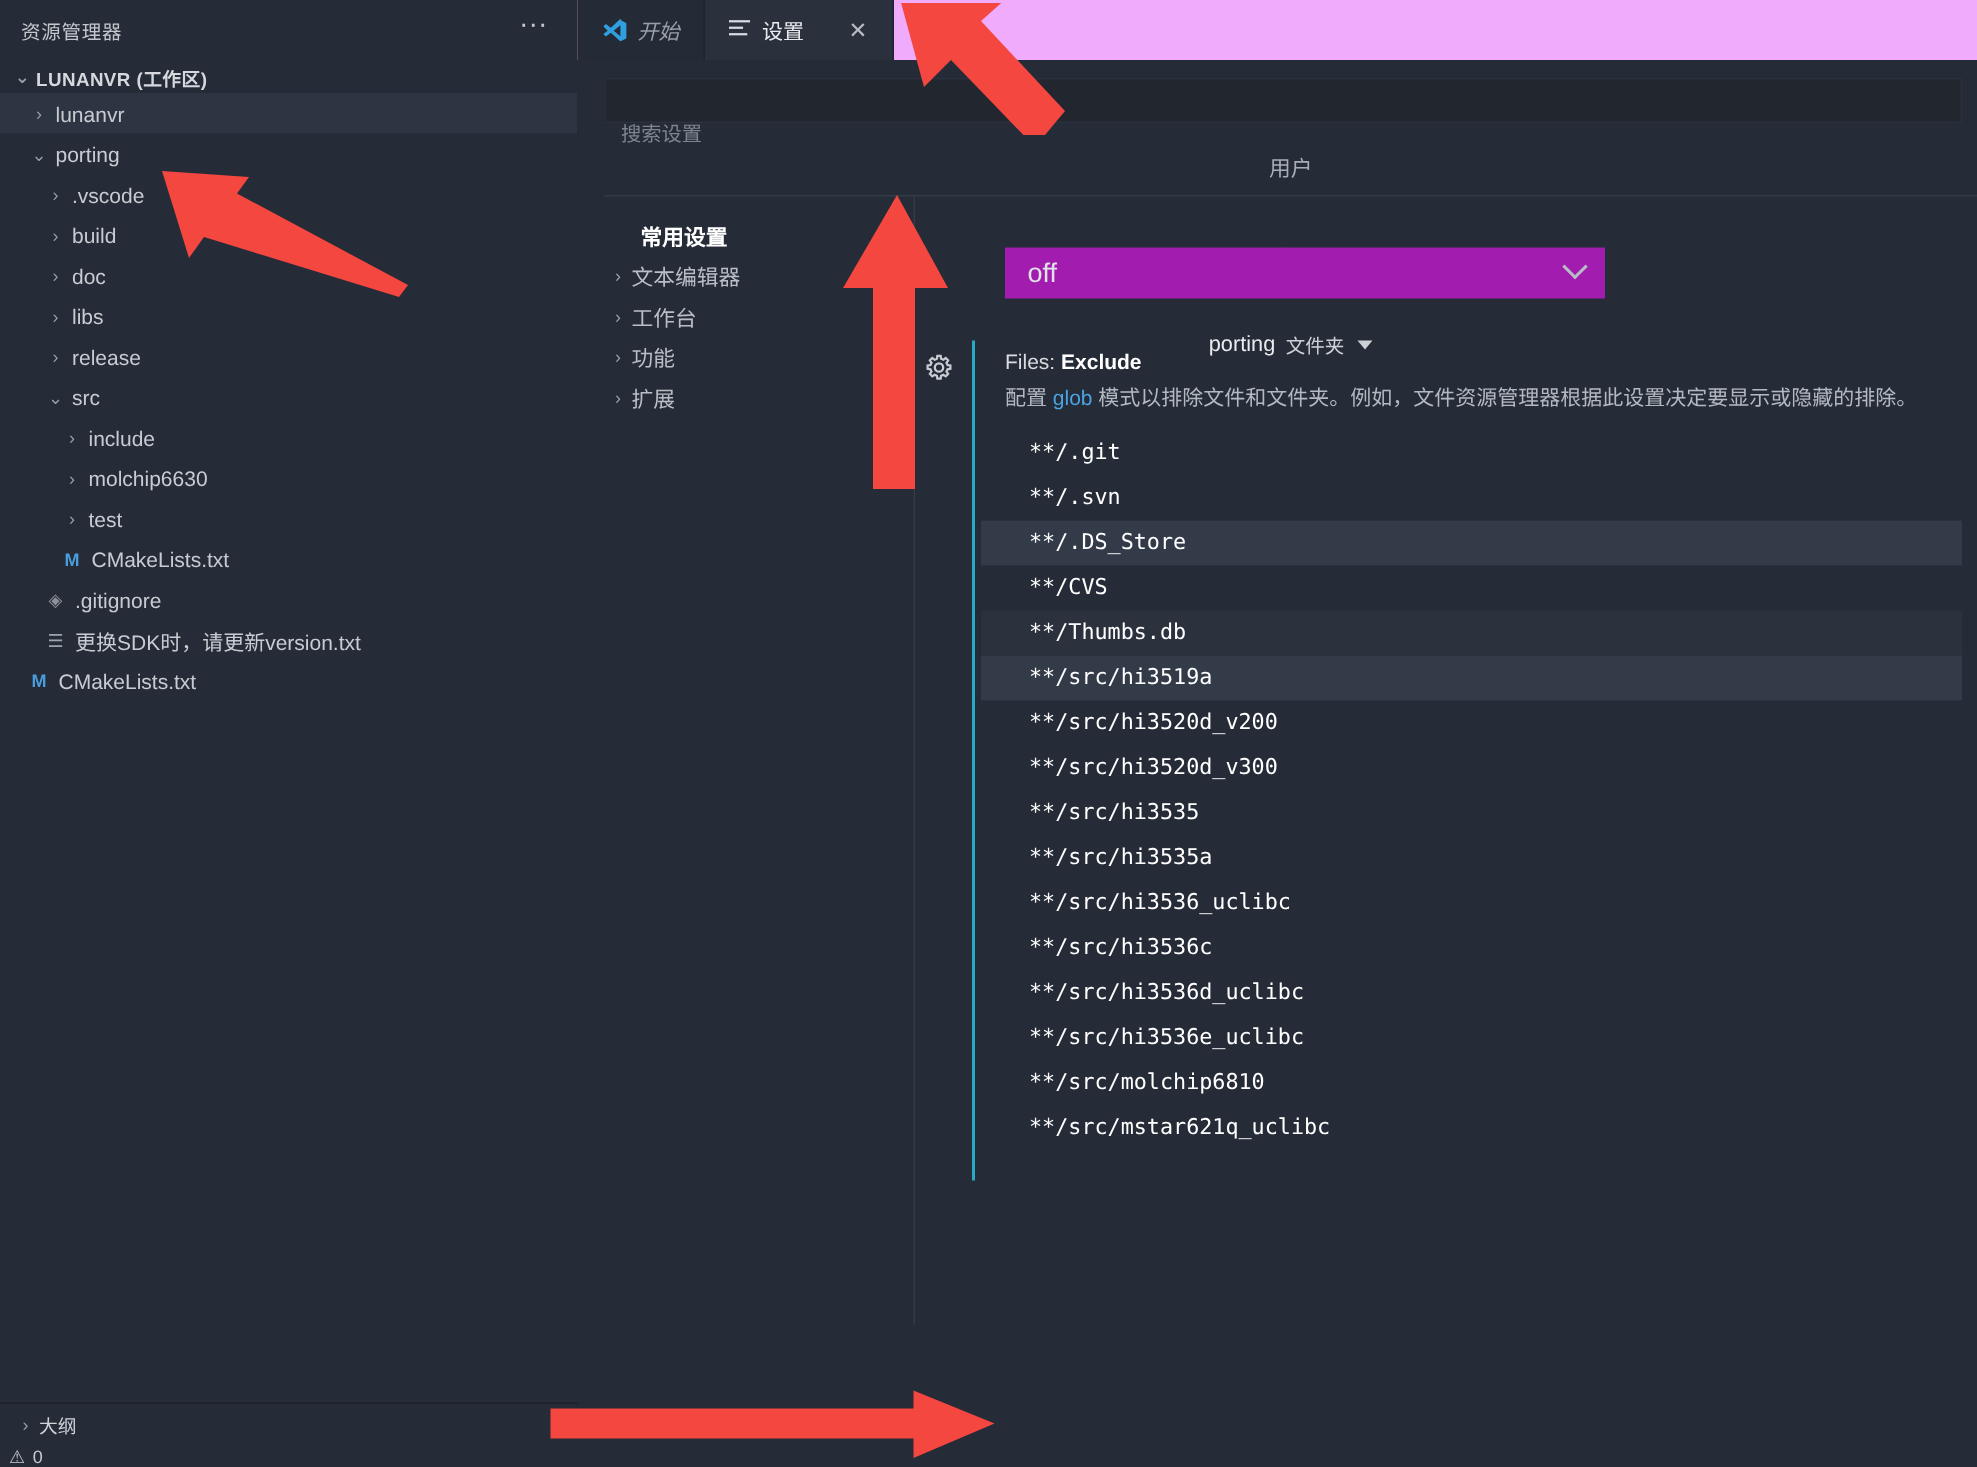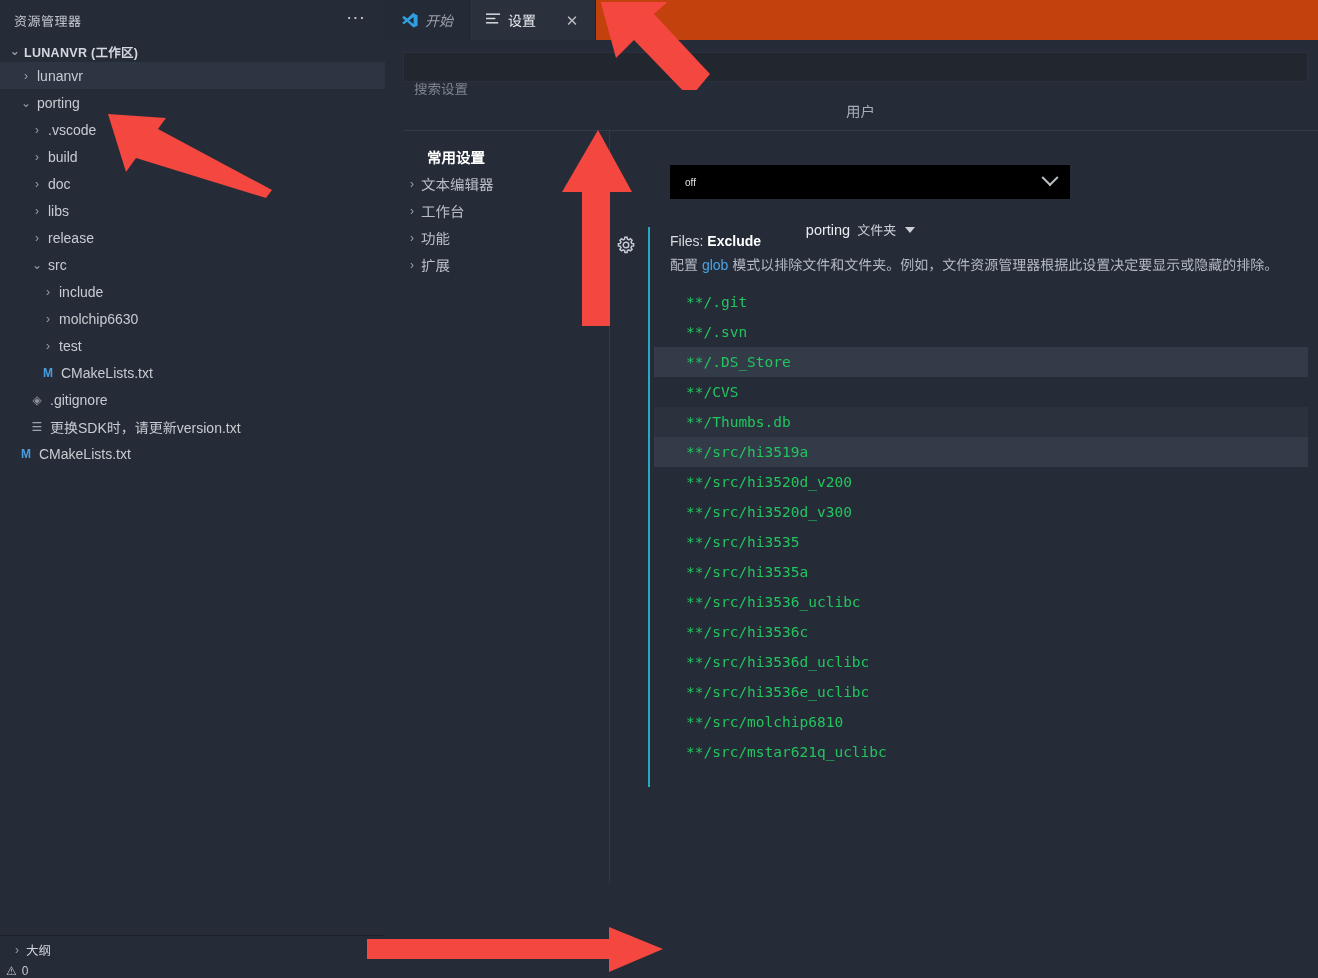--- a/index.html
+++ b/index.html
@@ -23,21 +23,21 @@
     width: 385px; height: 40px; display: flex; align-items: center;
     padding: 0 14px 0 14px; background: #252b37;
   }
   .sb-header-title {
     font-size: 13px; color: #c3c7cd; letter-spacing: .5px; flex: 1;
   }
   .sb-header-dots {
     font-size: 19px; color: #c3c7cd; line-height: 10px;
     padding: 0 6px 6px 6px; cursor: pointer;
   }
-  .tabs { display: flex; align-items: stretch; flex: 1; background: #c2410c; }
+  .tabs { display: flex; align-items: stretch; flex: 1; background: #f0abfc; }
   .tab {
     display: flex; align-items: center; gap: 7px;
     padding: 0 16px; height: 40px; font-size: 14px;
     background: #242a36; color: #9aa0a8; cursor: pointer;
     border-right: 1px solid #1f242e; position: relative;
   }
   .tab.active { background: #2a313d; color: #e8eaed; }
   .tab .tab-label { font-style: italic; }
   .tab.active .tab-label { font-style: normal; }
   .tab-close {
@@ -137,42 +137,42 @@
     padding: 34px 0 0 0;
   }
   .setting { position: relative; padding-left: 60px; padding-right: 10px; }
   .setting-title { font-size: 14px; color: #d8dbe0; margin-bottom: 6px; }
   .setting-title b { color: #ffffff; font-weight: bold; }
   .setting-desc {
     font-size: 14px; color: #b3b9c1; line-height: 1.55; margin-bottom: 10px;
   }
   .setting-desc .lnk { color: #4ba3e3; }
   .select-ctl {
-    width: 400px; height: 34px; background: #000000;
+    width: 400px; height: 34px; background: #a21caf;
     display: flex; align-items: center; justify-content: space-between;
-    padding: 0 14px 0 15px; font-size: 10px; color: #dfe2e6; cursor: pointer;
+    padding: 0 14px 0 15px; font-size: 18px; color: #dfe2e6; cursor: pointer;
   }
   .sel-caret {
     width: 12px; height: 12px; border-right: 2px solid #b9bec6;
     border-bottom: 2px solid #b9bec6; transform: rotate(45deg) translate(-3px,-3px);
   }
 
   .setting.focused { padding-top: 6px; }
   .focus-bar {
     position: absolute; left: 38px; top: 0; bottom: -14px; width: 2px;
     background: #2aa7c4;
   }
   .gear-icon {
     position: absolute; left: 6px; top: 8px; width: 20px; height: 20px;
     color: #c7ccd3;
   }
   .patterns { margin-top: 6px; }
   .pattern-row {
     height: 30px; display: flex; align-items: center;
-    padding-left: 16px; font-size: 14.5px; color: #22c55e;
+    padding-left: 16px; font-size: 14.5px; color: #ffffff;
     font-family: "DejaVu Sans Mono", "Liberation Mono", monospace;
     margin-left: -16px; padding-left: 32px;
     cursor: pointer; white-space: nowrap;
   }
   .pattern-row.hl1 { background: #2b323e; }
   .pattern-row.hl2 { background: #333b49; }
   .add-btn-wrap { padding: 6px 0 0 32px; }
 
   
   .statusbar {

